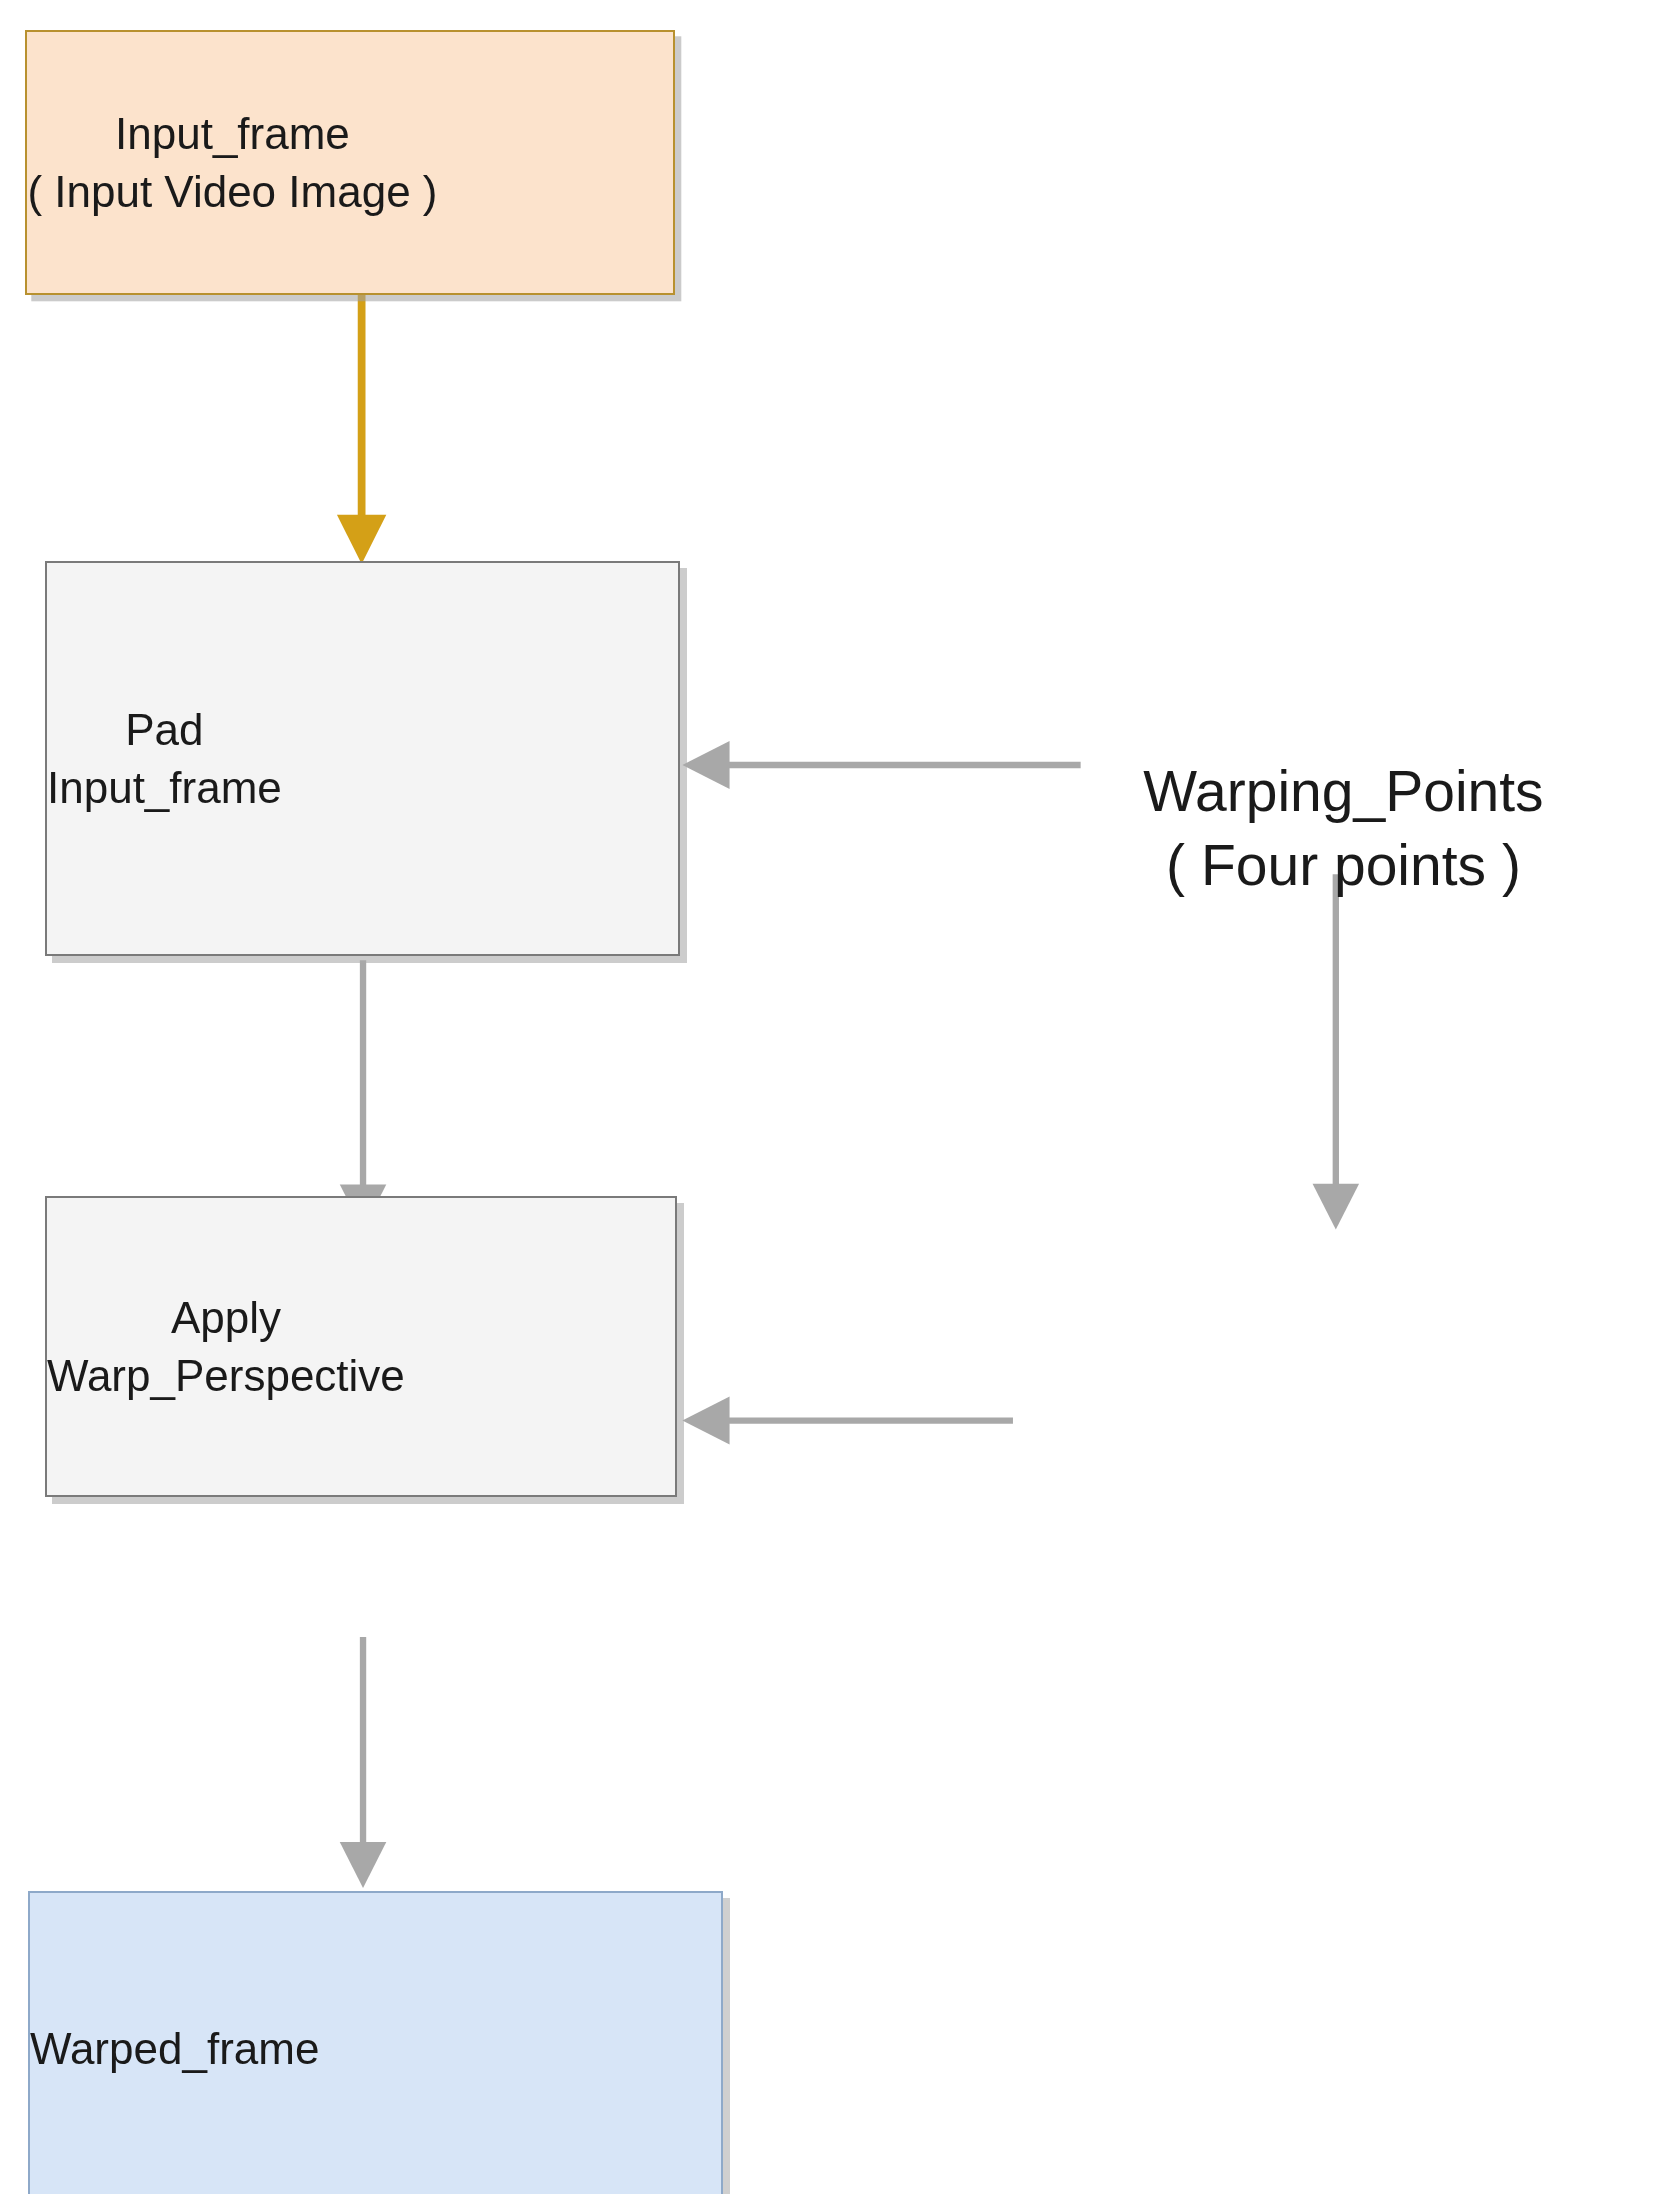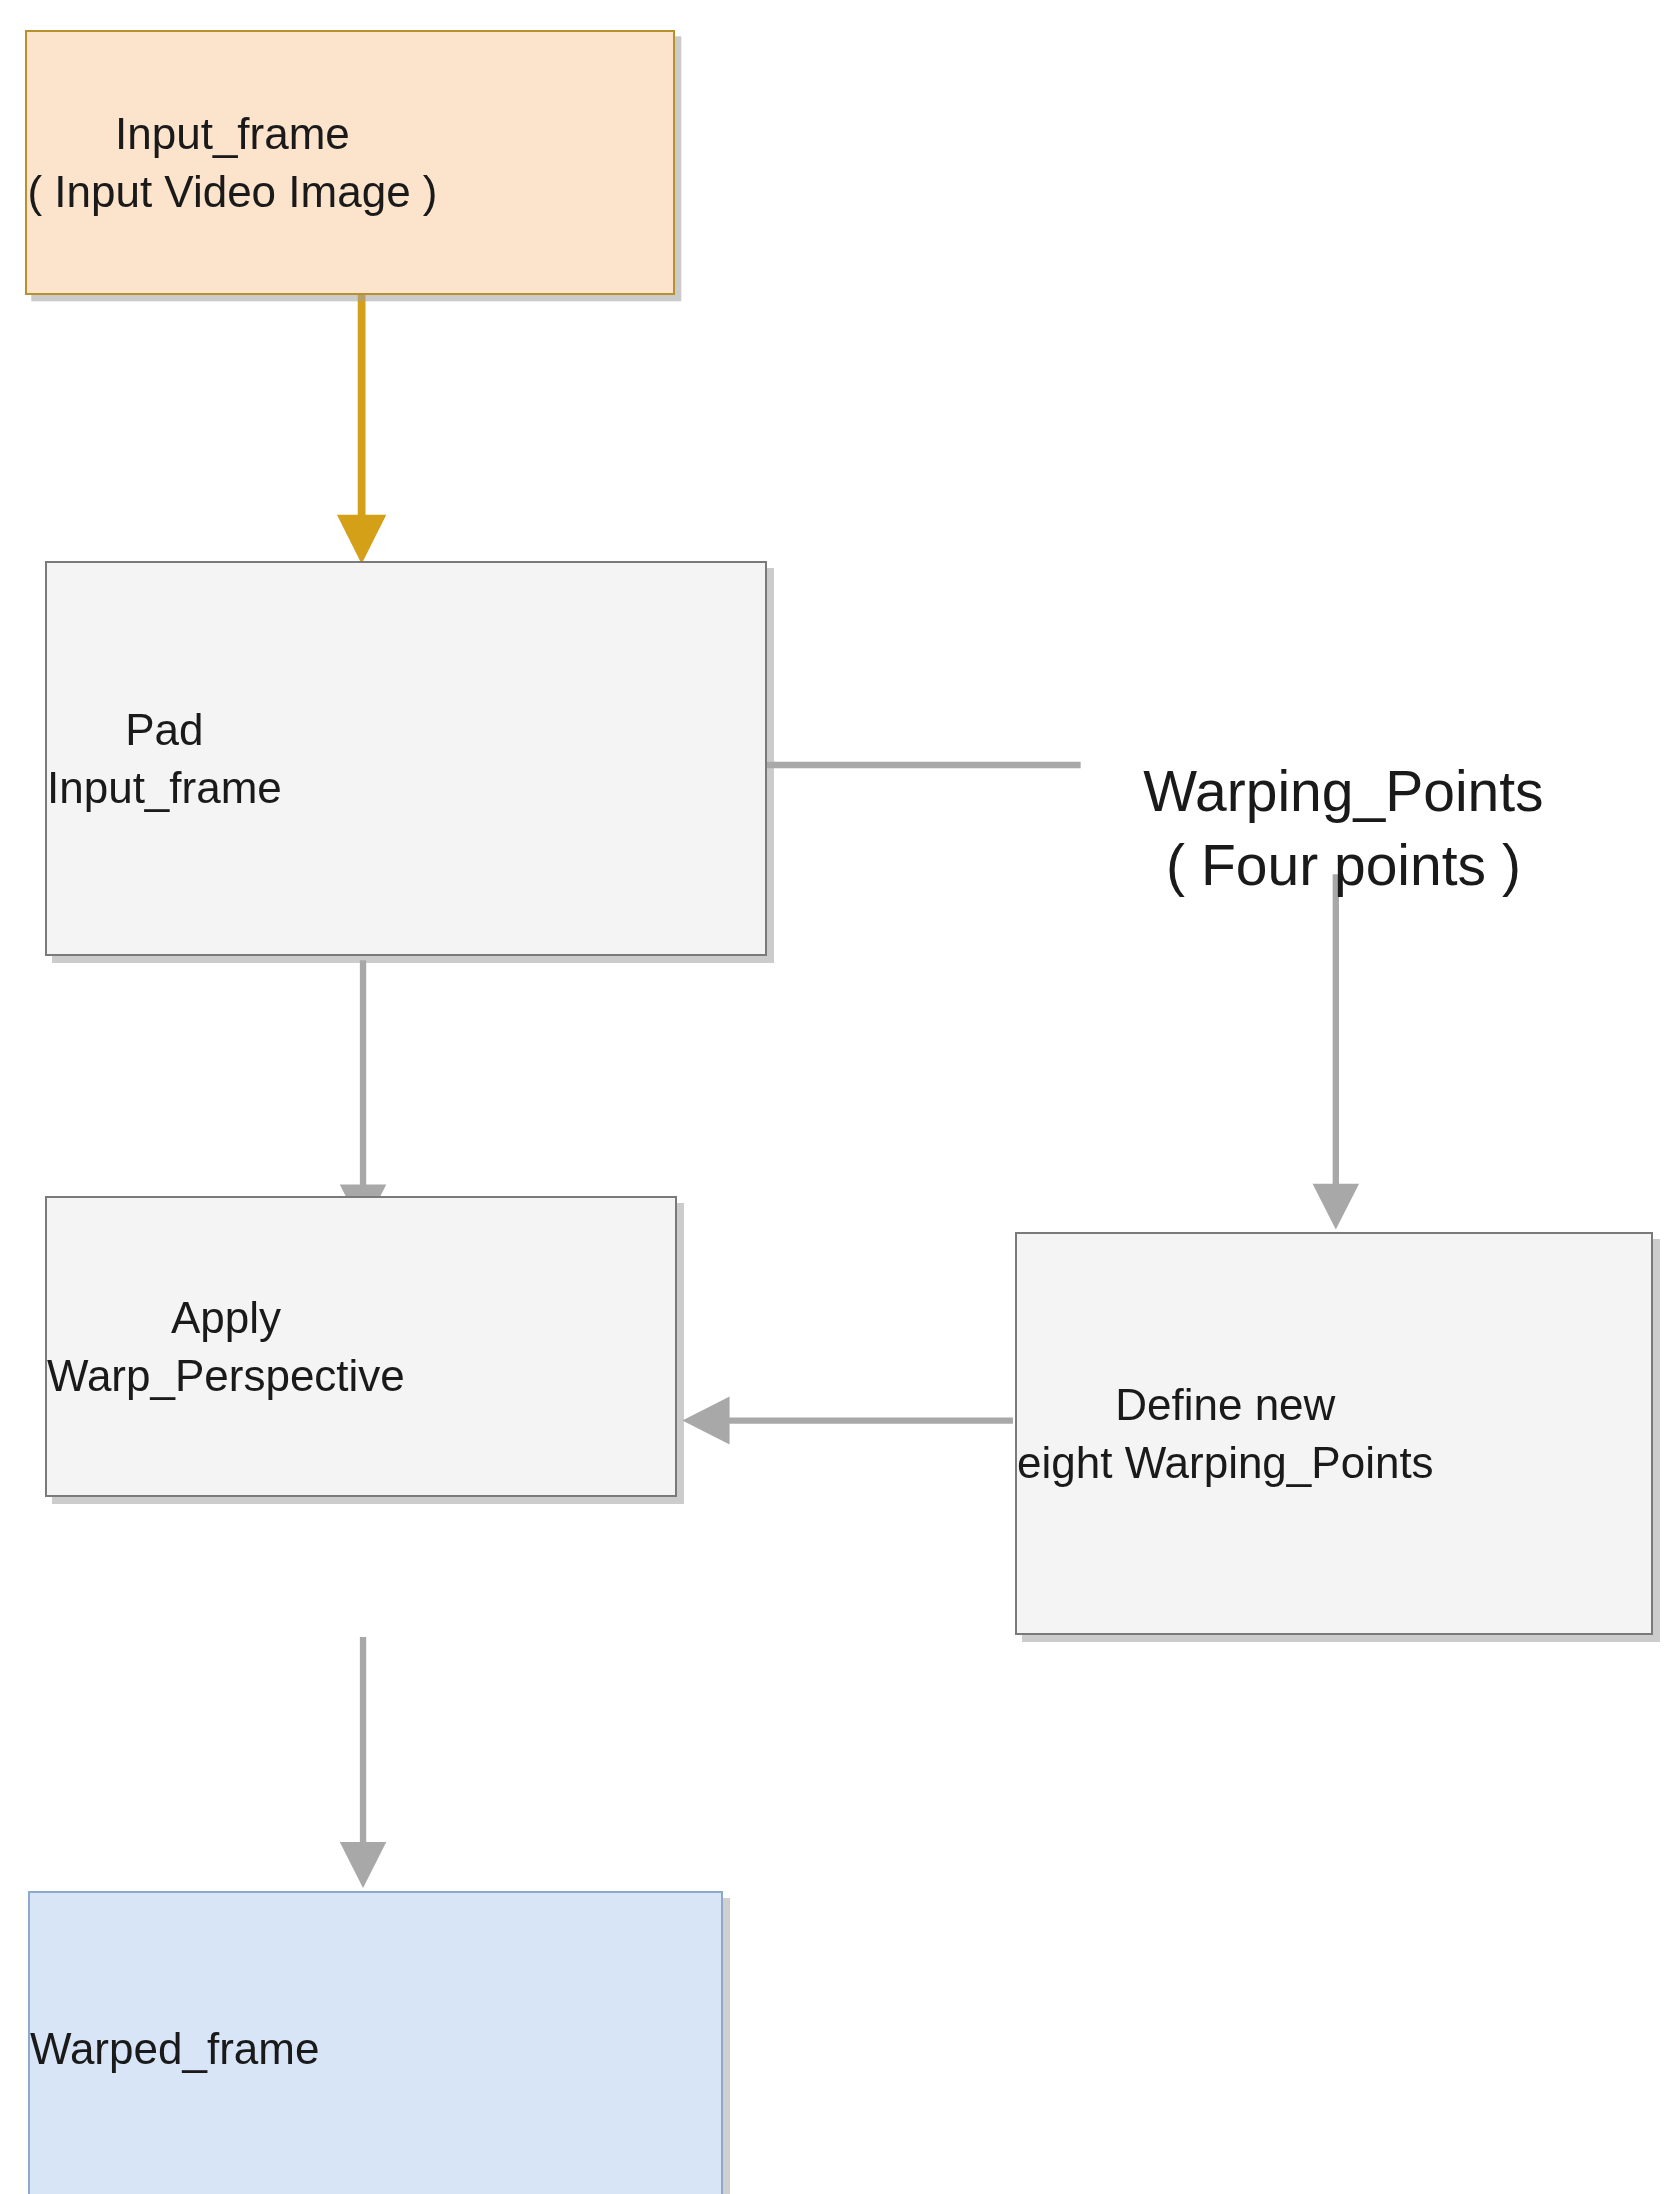--- a/index.html
+++ b/index.html
@@ -48,21 +48,21 @@
   
   .proc {
     background: #f4f4f4;
     border: 2.8px solid #7a7a7a;
     font-size: 44px;
     box-shadow: 7px 7px 0 0 rgba(170,170,170,0.6);
   }
   #node-pad {
     left: 45px;
     top: 561px;
-    width: 722px;
+    width: 635px;
     height: 395px;
   }
   #node-apply {
     left: 45px;
     top: 1196px;
     width: 632px;
     height: 301px;
   }
   #node-define {
     left: 1015px;
@@ -157,23 +157,19 @@
   <div id="label-warping-points">
     <span class="node-label">Warping_Points
 ( Four points )</span>
   </div>
 
   <div class="node proc" id="node-apply">
     <span class="node-label">Apply
 Warp_Perspective</span>
   </div>
 
-  <div class="node proc" id="node-define">
-    <span class="node-label">Define new
-eight Warping_Points</span>
-  </div>
 
   <div class="node" id="node-warped">
     <span class="node-label">Warped_frame</span>
   </div>
 
 </div>
 
 
 </body></html>

